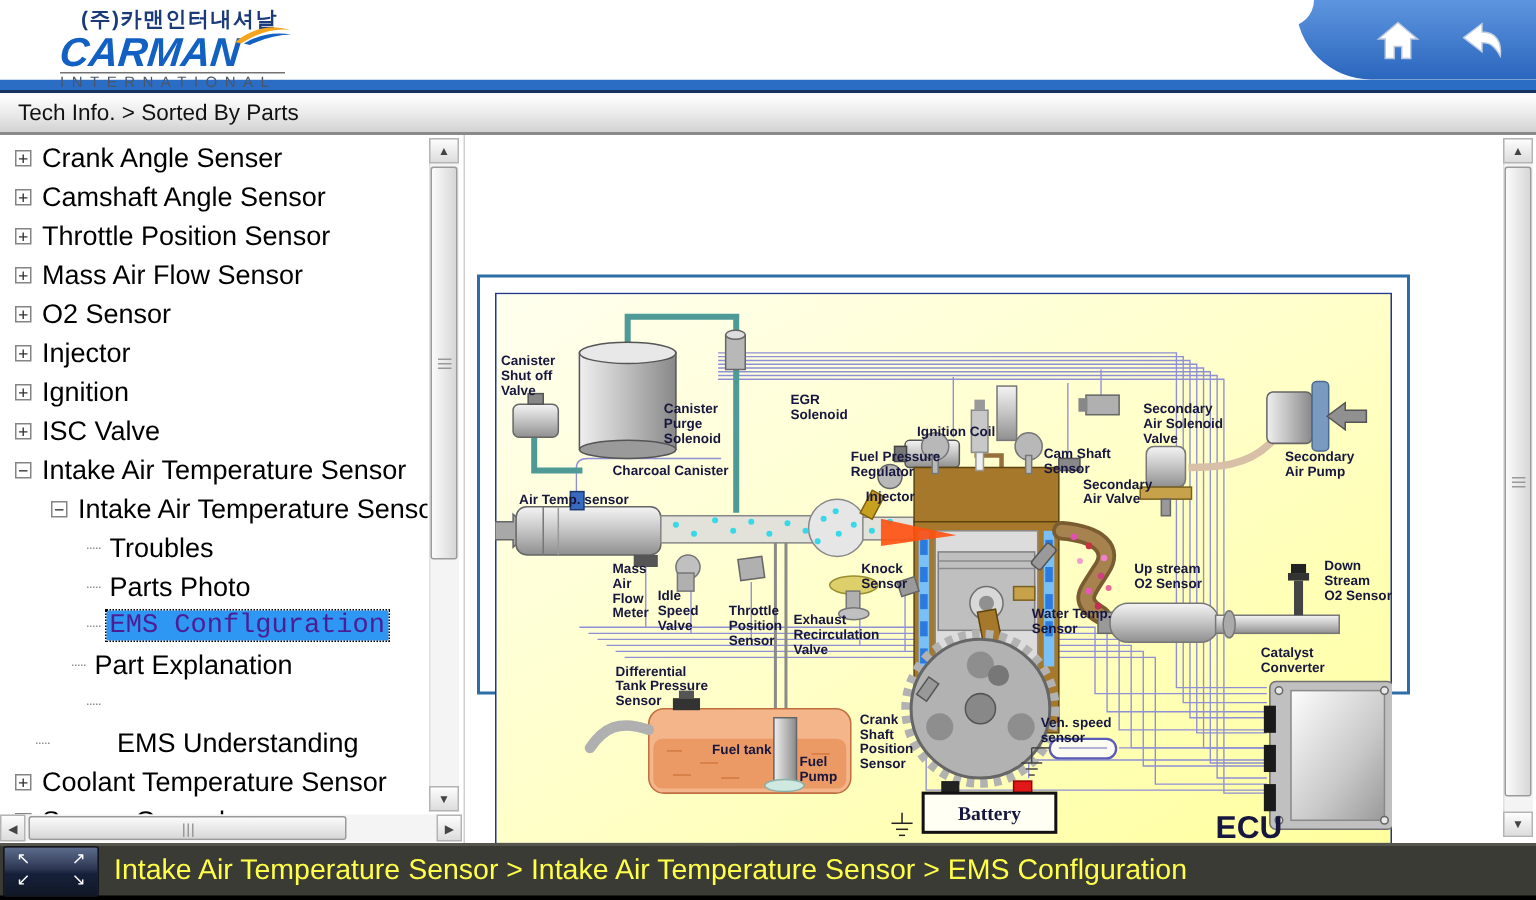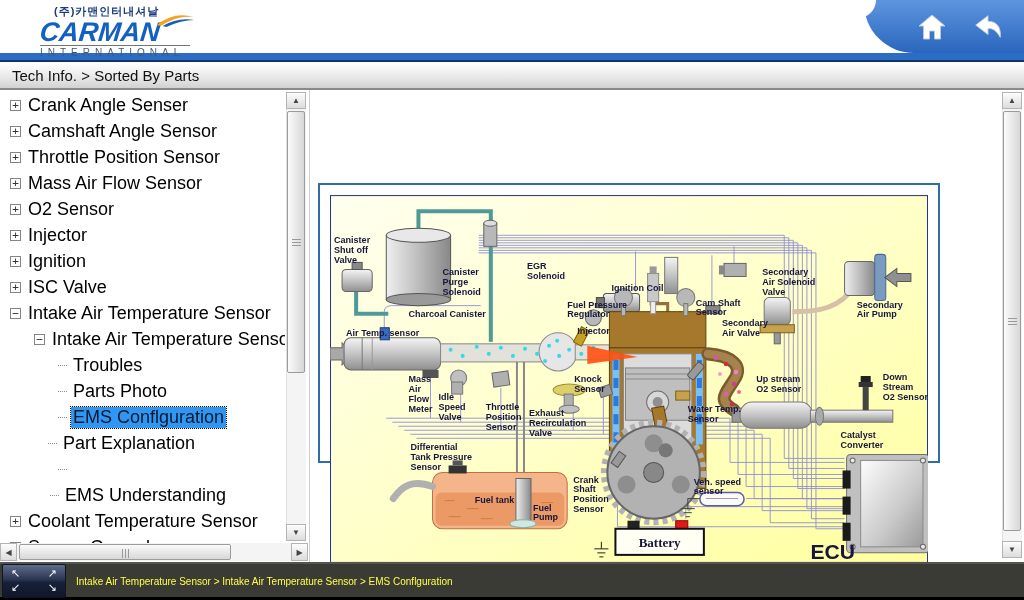--- a/index.html
+++ b/index.html
@@ -3,21 +3,21 @@
 <meta charset="utf-8">
 <style>
   * { margin:0; padding:0; box-sizing:border-box; }
   html,body { width:1024px; height:600px; overflow:hidden; }
   body { font-family:"Liberation Sans", sans-serif; background:#fff; }
   .app { position:relative; width:1024px; height:600px; background:#fff; overflow:hidden; }
 
   
   .topbar { position:relative; height:53px; background:#fff; }
   .logo { position:absolute; left:40px; top:4px; width:150px; }
-  .logo-kr { font-size:11px; font-weight:bold; color:#1a3a7a; letter-spacing:1px; padding-left:14px; }
+  .logo-kr { font-size:14px; font-weight:bold; color:#1a3a7a; letter-spacing:1px; padding-left:14px; }
   .logo-carman { font-size:27px; font-weight:900; font-style:italic; color:#1260c2;
                  letter-spacing:0px; transform:skewX(-6deg); line-height:26px; position:relative; }
   .logo-swoosh { position:absolute; right:-4px; top:-8px; }
   .logo-intl { font-size:10px; letter-spacing:5px; color:#4a5668; border-top:1px solid #737373; padding-top:1px; }
   .corner { position:absolute; right:0; top:0; width:160px; height:53px;
             background:linear-gradient(#5e95df,#2a66bd); border-radius:0 0 0 50px;
             display:flex; align-items:center; justify-content:flex-end; gap:24px; padding-right:20px; }
   .corner::before { content:""; position:absolute; left:-28px; top:0; width:40px; height:18px;
             background:#fff; border-radius:0 0 22px 0; }
   .icon-btn { width:32px; height:32px; display:flex; align-items:center; justify-content:center; cursor:pointer; }
@@ -36,21 +36,21 @@
 
   .tree { position:relative; width:310px; background:#fff; border-right:1px solid #cfcfcf; }
   .tree-rows { position:absolute; left:0; top:2px; width:285px; height:451px; overflow:hidden; }
   .trow { height:26px; display:flex; align-items:center; white-space:nowrap;
           font-size:18px; color:#000; cursor:pointer; }
   .pmbox { flex:0 0 11px; width:11px; height:11px; border:1px solid #848484; background:#fff;
            font-size:11px; line-height:9px; text-align:center; color:#333; margin-right:5px;
            font-family:"DejaVu Sans Mono", monospace; }
   .leafdash { flex:0 0 9px; width:9px; border-top:1px dotted #909090; margin-right:4px; }
   .tlabel { padding:0 2px; }
-  .tlabel.sel { background:#2e96f3; color:#0f172a; outline:1px dotted #000; }
+  .tlabel.sel { background:#2e96f3; color:#4c1d95; outline:1px dotted #000;font-family:Liberation Mono, monospace; }
 
   
   .sb-btn { position:absolute; background:linear-gradient(#fdfdfd,#dcdcdc); border:1px solid #b4b4b4;
             display:flex; align-items:center; justify-content:center; font-size:8px; color:#444; cursor:pointer; }
   .sb-track-v { position:absolute; background:#f4f4f4; border-left:1px solid #e0e0e0; }
   .sb-track-h { position:absolute; background:#f4f4f4; }
   .sb-thumb { position:absolute; background:linear-gradient(90deg,#fbfbfb,#d7d7d7); border:1px solid #9b9b9b;
               border-radius:2px; cursor:pointer; }
   .sb-thumb.h { background:linear-gradient(#fbfbfb,#d7d7d7); }
   .grip-v { position:absolute; left:4px; top:50%; width:9px; height:1px; box-shadow:0 -3px 0 #9a9a9a, 0 0 0 #9a9a9a, 0 3px 0 #9a9a9a; background:#9a9a9a; }
@@ -71,21 +71,21 @@
   .dlabel { font-weight:bold; fill:#16163e; }
 
   
   .statusbar { position:absolute; left:0; bottom:0; width:1024px; height:38px; background:#3b3b36;
                display:flex; align-items:center; box-shadow:inset 0 -3px 0 #000, inset 0 2px 0 #55554e; }
   .expand-btn { width:64px; height:34px; margin-left:2px; border:1px solid #11151f; border-radius:2px;
                 background:linear-gradient(#5d6c8c,#2c3document platform651 45%,#16203a 55%,#101827); cursor:pointer;
                 background:linear-gradient(#5d6c8c,#2c3651 45%,#16203a 55%,#101827);
                 display:grid; grid-template-columns:1fr 1fr; padding:2px 8px; color:#fff; font-size:11px; line-height:13px; }
   .expand-btn span:nth-child(2), .expand-btn span:nth-child(4) { text-align:right; }
-  .status-text { margin-left:10px; font-size:10px; color:#ffff4a; }
+  .status-text { margin-left:10px; font-size:19px; color:#ffff4a; }
 </style>
 </head>
 <body>
 
 <div class="app">
 
   <div class="topbar">
     <div class="logo">
       <div class="logo-kr">(주)카맨인터내셔날</div>
       <div class="logo-carman">
@@ -173,21 +173,21 @@
             <span class="leafdash"></span>
             <span class="tlabel sel">EMS Conflguration</span>
           </div>
           <div class="trow" style="padding-left: 48px;">
             <span class="leafdash"></span>
             <span class="tlabel">Part Explanation</span>
           </div>
           <div class="trow" style="padding-left: 58px;">
             <span class="leafdash"></span>
           </div>
-          <div class="trow" style="padding-left: 50px;">
+          <div class="trow" style="padding-left: 24px; gap: 39px;">
             <span class="leafdash"></span>
             <span class="tlabel">EMS Understanding</span>
           </div>
           <div class="trow" style="padding-left: 10px;">
             <span class="pmbox">+</span>
             <span class="tlabel">Coolant Temperature Sensor</span>
           </div>
           <div class="trow" style="padding-left: 10px;">
             <span class="pmbox">+</span>
             <span class="tlabel">Sensor Ground</span>

